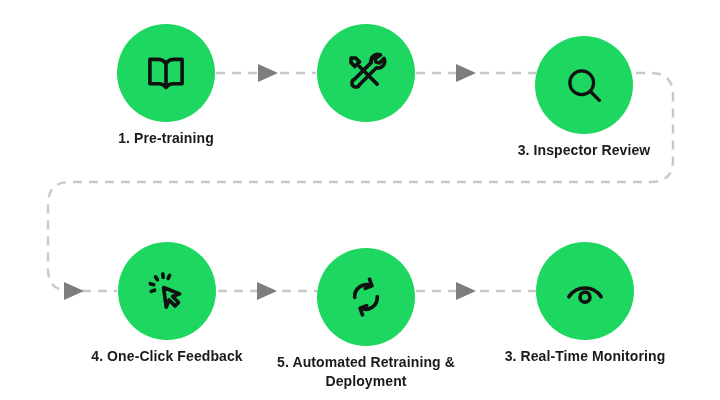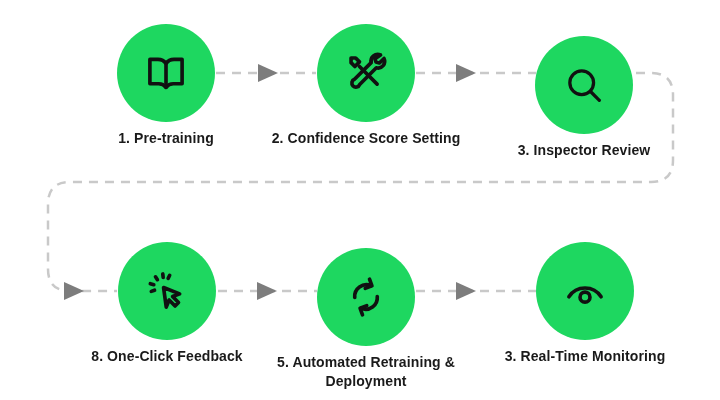--- a/index.html
+++ b/index.html
@@ -78,21 +78,20 @@
   </div>
 
   <div class="step step-2">
     <div class="circle">
       <svg class="icon" width="46" height="46" viewBox="0 0 24 24" stroke-width="1.9">
         <path d="M19.6 2.6a3.5 3.5 0 0 0-4.9 4L6 15.3a2.1 2.1 0 1 0 2.7 2.7l8.7-8.7a3.5 3.5 0 0 0 4-4.9L19 6.8l-1.8-.5-.5-1.8z"></path>
         <path d="M4.2 6.6V4.2h2.4l2 2-2.4 2.4z"></path>
         <path d="M8.6 8.6l9.2 9.2"></path>
       </svg>
     </div>
-    <div class="label">2. Confidence Score Setting</div>
   </div>
 
   <div class="step step-3">
     <div class="circle">
       <svg class="icon" width="46" height="46" viewBox="0 0 24 24" stroke-width="1.7">
         <circle cx="10.8" cy="10.8" r="6.2"></circle>
         <line x1="15.4" y1="15.4" x2="20" y2="20"></line>
       </svg>
     </div>
     <div class="label">3. Inspector Review</div>
@@ -102,21 +101,21 @@
     <div class="circle">
       <svg class="icon" width="46" height="46" viewBox="0 0 24 24" stroke-width="1.9">
         <path d="M10.2 10.2l8.4 3.3-3.7 1.4 3.1 3.1-1.8 1.8-3.1-3.1-1.5 3.7z"></path>
         <path d="M6.0 4.6l1 1.5"></path>
         <path d="M9.8 3.1l.2 1.8"></path>
         <path d="M13.4 3.8l-.8 1.6"></path>
         <path d="M3.3 8.2l1.8.5"></path>
         <path d="M3.8 12.2l1.7-.6"></path>
       </svg>
     </div>
-    <div class="label">8. One-Click Feedback</div>
+    <div class="label">4. One-Click Feedback</div>
   </div>
 
   <div class="step step-5">
     <div class="circle">
       <svg class="icon" width="46" height="46" viewBox="0 0 24 24" stroke-width="1.9">
         <g transform="rotate(-20 12 12)">
           <path d="M6.4 10.2a6.1 6.1 0 0 1 10-2.9"></path>
           <path d="M16.9 3.9v3.7h-3.7"></path>
           <path d="M17.6 13.8a6.1 6.1 0 0 1-10 2.9"></path>
           <path d="M7.1 20.1v-3.7h3.7"></path>

